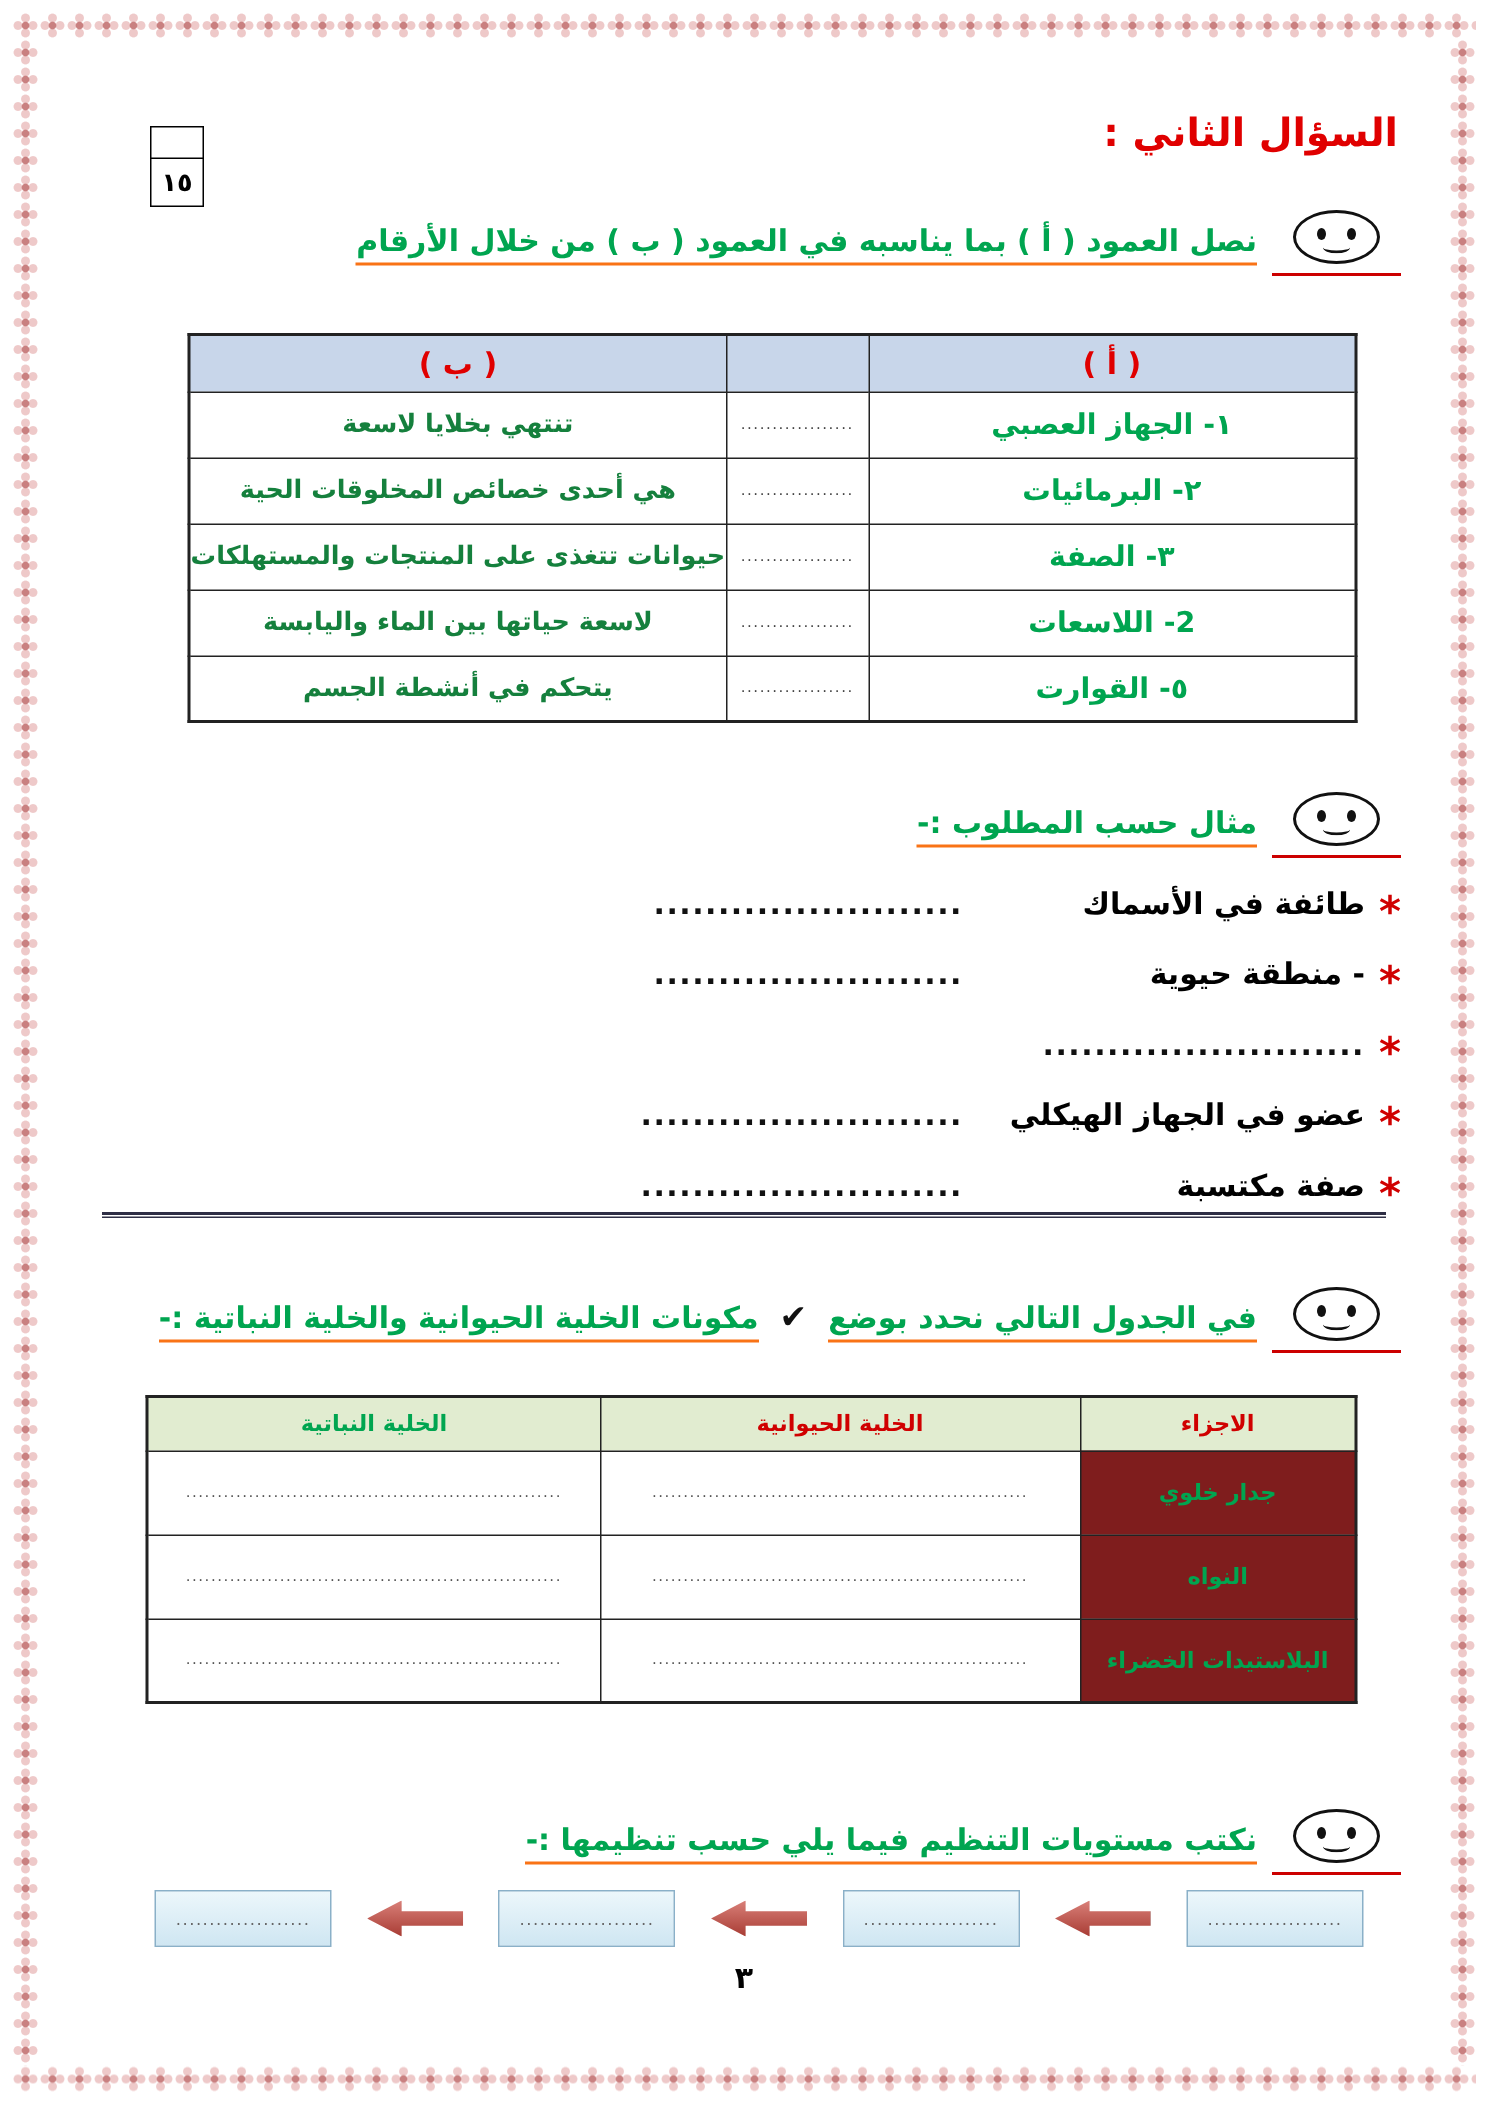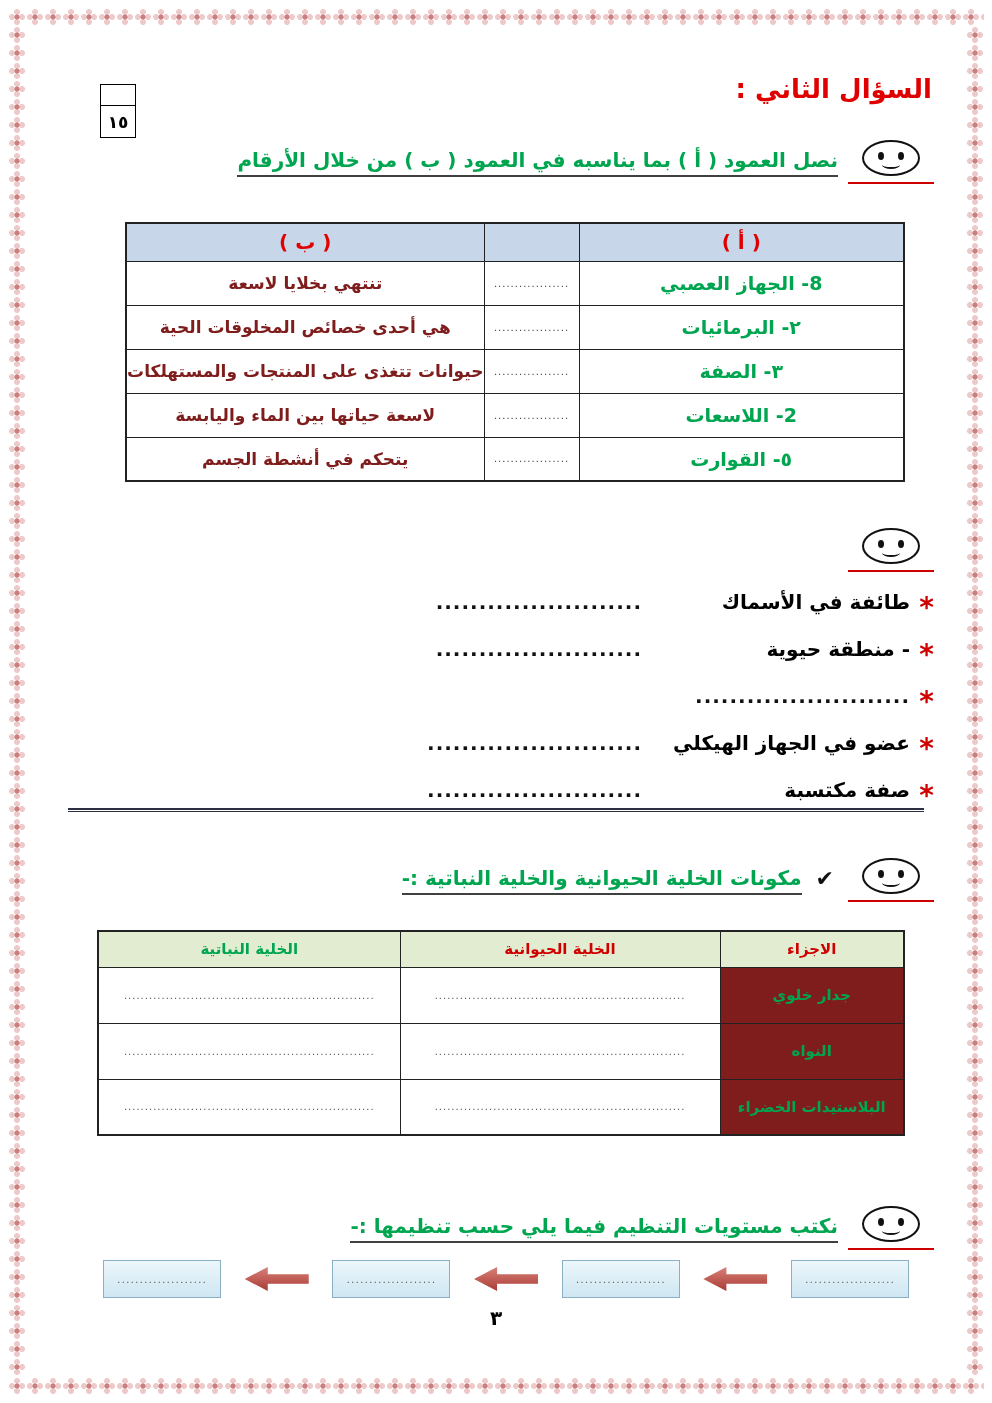--- a/index.html
+++ b/index.html
@@ -39,38 +39,38 @@
             border:2.4px solid #111; border-radius:50%; background:#fff; }
   .eye { position:absolute; top:10px; width:6px; height:8px; background:#111; border-radius:50%; }
   .eye-l { left:14px; } .eye-r { right:14px; }
   .mouth { position:absolute; bottom:5px; left:50%; transform:translateX(-50%);
            width:18px; height:8px; border-bottom:2px solid #111; border-radius:0 0 50% 50%; }
 
   
   .heading { position:absolute; display:flex; align-items:center; gap:10px; direction:rtl; }
   .heading-text {
     color:#00a550; font-size:20px; font-weight:bold;
-    border-bottom:2px solid #404040; padding-bottom:3px;
+    border-bottom:2px solid #f97316; padding-bottom:3px;
   }
   .check { color:#111; font-size:22px; font-weight:bold; padding:0 4px 3px 4px; }
   .heading-1 { top:140px; right:58px; }
   .heading-2 { top:528px; right:58px; }
   .heading-3 { top:858px; right:58px; }
   .heading-4 { top:1178px; right:58px;margin-top:28px; }
 
   
   .match-table { position:absolute; top:222px; left:125px; width:780px;
                  border-collapse:collapse; direction:rtl; table-layout:fixed;
                  border:2px solid #222; }
   .match-table th, .match-table td { border:1.5px solid #222; text-align:center; vertical-align:middle; }
   .match-table thead th { background:#c8d6ea; height:38px; color:#e00000; font-size:20px; font-weight:bold; }
   .col-a { width:325px; } .col-mid { width:95px; }
   .match-table tbody td { height:44px; }
   .cell-a { color:#00a550; font-weight:bold; font-size:19px; }
-  .cell-b { color:#7f1d1d; font-weight:bold; font-size:17px; }
+  .cell-b { color:#15803d; font-weight:bold; font-size:17px; }
   .cell-dots { font-size:10px; color:#444; letter-spacing:1px; overflow:hidden; white-space:nowrap; }
 
   
   .example-list { position:absolute; top:578px; right:58px; width:620px; }
   .example-row { display:flex; align-items:center; height:47px; direction:rtl; }
   .star { color:#d00000; font-size:28px; font-weight:bold; width:24px; line-height:0.6; padding-top:14px; }
   .ex-label { width:268px; font-weight:bold; font-size:20px; color:#000; }
   .ex-dots { font-size:20px; font-weight:bold; letter-spacing:1px; color:#111; white-space:nowrap; }
 
   
@@ -137,21 +137,21 @@
   <table class="match-table">
     <thead>
       <tr>
         <th class="col-a">( أ )</th>
         <th class="col-mid"></th>
         <th>( ب )</th>
       </tr>
     </thead>
     <tbody>
       <tr>
-        <td class="cell-a">8- الجهاز العصبي</td>
+        <td class="cell-a">١- الجهاز العصبي</td>
         <td class="cell-dots">..................</td>
         <td class="cell-b">تنتهي بخلايا لاسعة</td>
       </tr>
       <tr>
         <td class="cell-a">٢- البرمائيات</td>
         <td class="cell-dots">..................</td>
         <td class="cell-b">هي أحدى خصائص المخلوقات الحية</td>
       </tr>
       <tr>
         <td class="cell-a">٣- الصفة</td>
@@ -172,20 +172,21 @@
   </table>
 
   <div class="heading heading-2">
     <span class="smiley-wrap">
       <span class="smiley">
         <span class="eye eye-l"></span>
         <span class="eye eye-r"></span>
         <span class="mouth"></span>
       </span>
     </span>
+    <span class="heading-text">مثال حسب المطلوب :-</span>
   </div>
 
   <div class="example-list">
     <div class="example-row">
       <span class="star">*</span>
       <span class="ex-label">طائفة في الأسماك</span>
       <span class="ex-dots">........................</span>
     </div>
     <div class="example-row">
       <span class="star">*</span>
@@ -211,20 +212,21 @@
   <div class="divider"></div>
 
   <div class="heading heading-3">
     <span class="smiley-wrap">
       <span class="smiley">
         <span class="eye eye-l"></span>
         <span class="eye eye-r"></span>
         <span class="mouth"></span>
       </span>
     </span>
+    <span class="heading-text">في الجدول التالي نحدد بوضع</span>
     <span class="check">✔</span>
     <span class="heading-text">مكونات الخلية الحيوانية والخلية النباتية  :-</span>
   </div>
 
   <table class="cell-table">
     <thead>
       <tr>
         <th class="h-parts">الاجزاء</th>
         <th class="h-animal">الخلية الحيوانية</th>
         <th class="h-plant">الخلية النباتية</th>

